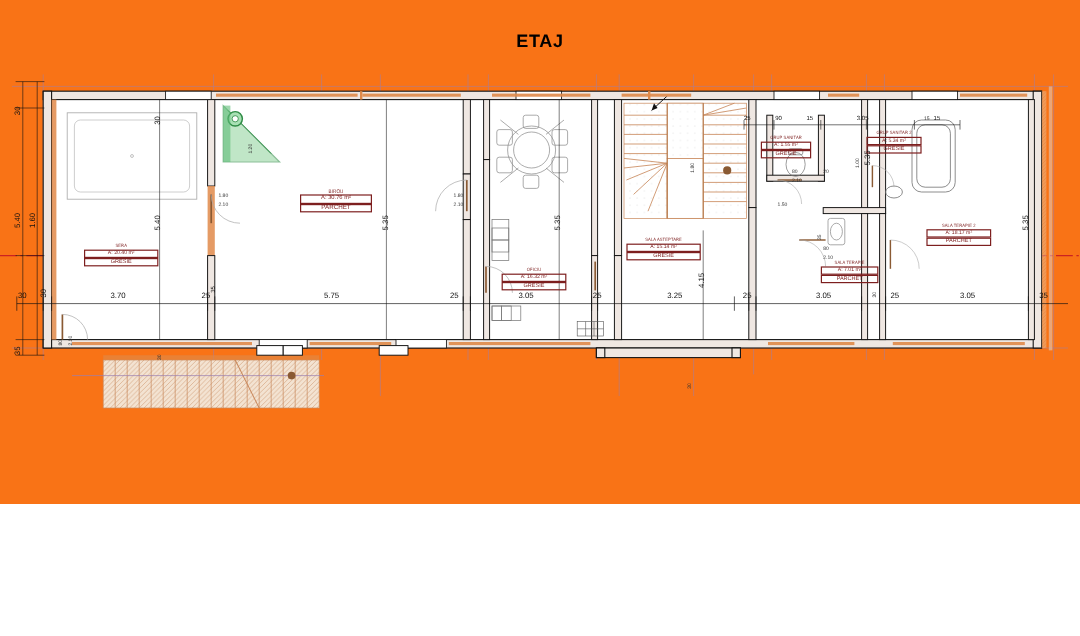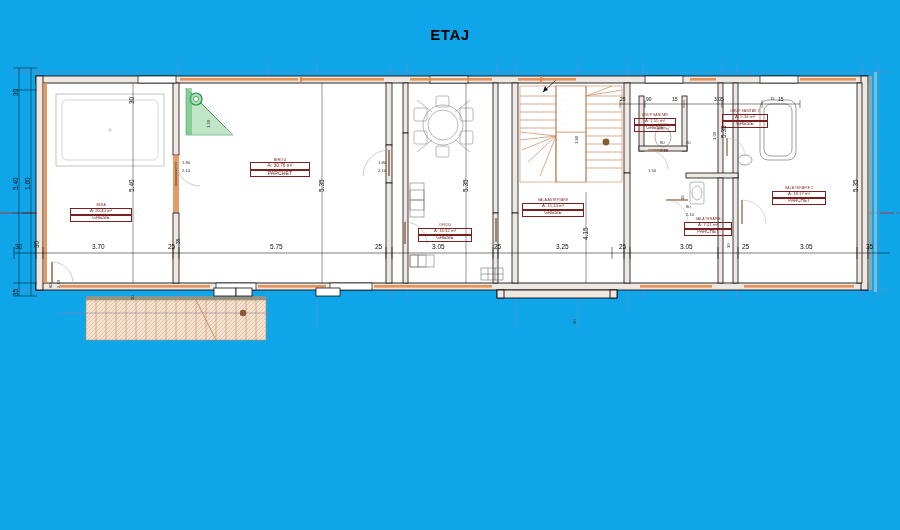--- a/index.html
+++ b/index.html
@@ -2,21 +2,21 @@
 <html><head>
 <meta charset="utf-8">
 <title>ETAJ</title>
 <style>
   html,body{margin:0;padding:0;background:#ffffff;}
   body{
     width:900px;height:530px;overflow:hidden;position:relative;
     font-family:"Liberation Sans","DejaVu Sans",sans-serif;
     color:#111;
   }
-  #stage{position:absolute;left:0;top:0;width:900px;height:530px;background:#0ea5e9;}
+  #stage{position:absolute;left:0;top:0;width:900px;height:420px;background:#f97316;}
 
   
   .title{
     position:absolute;left:0;top:26px;width:900px;text-align:center;
     font-size:15px;font-weight:bold;letter-spacing:.6px;color:#000;
   }
 
   
   .plan{position:absolute;left:0;top:0;width:900px;height:530px;}
   .plan svg{position:absolute;left:0;top:0;}

